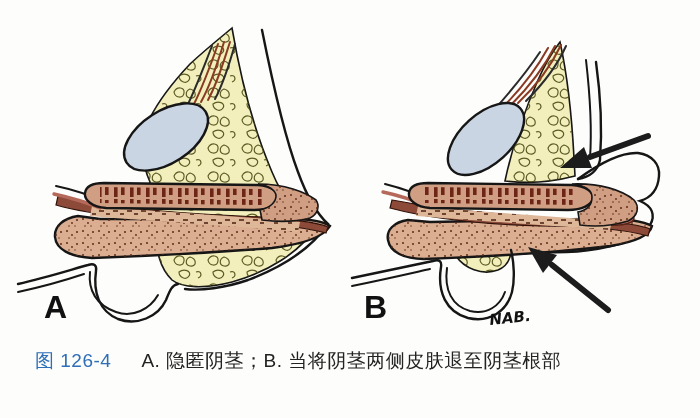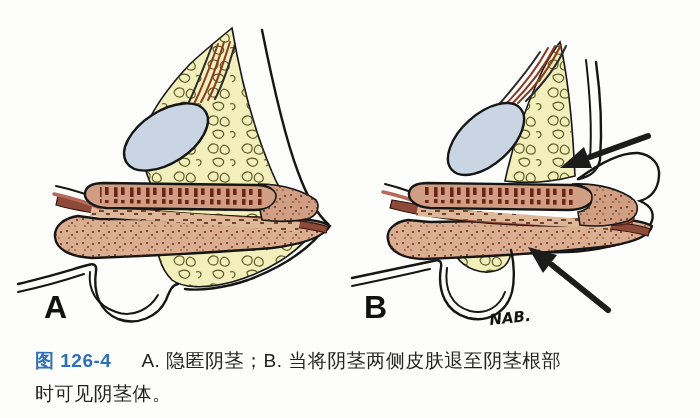--- a/index.html
+++ b/index.html
@@ -13,21 +13,21 @@
   .skin-thin{fill:none;stroke:#161616;stroke-width:2;stroke-linecap:round;}
   .outline{stroke:#161616;stroke-width:2.4;}
   .outline-light{stroke:#161616;stroke-width:1.6;}
   .fiber{fill:none;stroke-width:2;stroke-linecap:round;}
   .panel-letter{font-family:"Liberation Sans",sans-serif;font-weight:bold;font-size:32px;fill:#111;}
   .signature{font-family:"DejaVu Sans",sans-serif;font-style:italic;font-weight:bold;font-size:15px;fill:#111;}
   .caption{
     position:absolute;left:35px;top:344px;width:640px;margin:0;
     font-size:19px;line-height:1.75;color:#222;letter-spacing:0.5px;
   }
-  .fig-num{font-weight:bold;margin-right:14px;margin-top:48px;}
+  .fig-num{font-weight:normal;margin-right:14px;margin-top:48px;}
   .cap-line1{margin-left:16px;}
 </style>
 </head>
 <body>
 
 <div class="figure-wrap">
 
 <svg width="700" height="345" viewBox="0 0 700 345">
   <defs>
     <pattern id="fatloops" width="34" height="28" patternUnits="userSpaceOnUse">
@@ -204,16 +204,15 @@
       <polygon points="528,247 557,255 543,273" fill="#1c1c1c"></polygon>
     </g>
 
     <text class="panel-letter" x="364" y="318">B</text>
     <text class="signature" x="490" y="325" transform="rotate(-6 490 325)">NAB.</text>
   </g>
 </svg>
 
   <p class="caption">
     <span class="fig-num" style="color: rgb(46, 111, 183);">图 126-4</span><span class="cap-line1">A. 隐匿阴茎；B. 当将阴茎两侧皮肤退至阴茎根部</span><br>
-    <span>时可见阴茎体。</span>
   </p>
 
 </div>
 
 </body></html>

